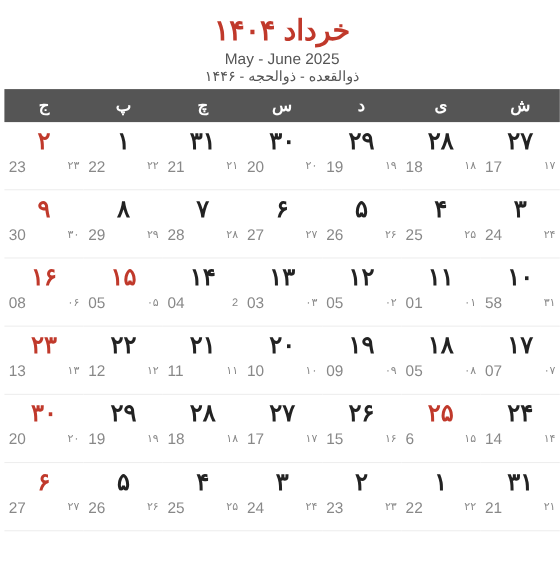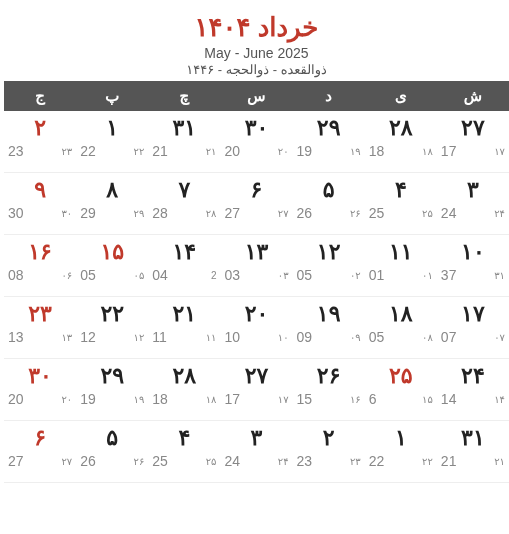--- a/index.html
+++ b/index.html
@@ -203,21 +203,21 @@
         <span class="persian-day red">۹</span>
         <div class="sub-row">
           <span class="hijri-num">۳۰</span>
           <span class="greg-num">30</span>
         </div>
       </div>
       <div class="day-cell">
         <span class="persian-day black">۱۰</span>
         <div class="sub-row">
           <span class="hijri-num">۳۱</span>
-          <span class="greg-num">37</span>
+          <span class="greg-num">58</span>
         </div>
       </div>
       <div class="day-cell">
         <span class="persian-day black">۱۱</span>
         <div class="sub-row">
           <span class="hijri-num">۰۱</span>
           <span class="greg-num">01</span>
         </div>
       </div>
       <div class="day-cell">

